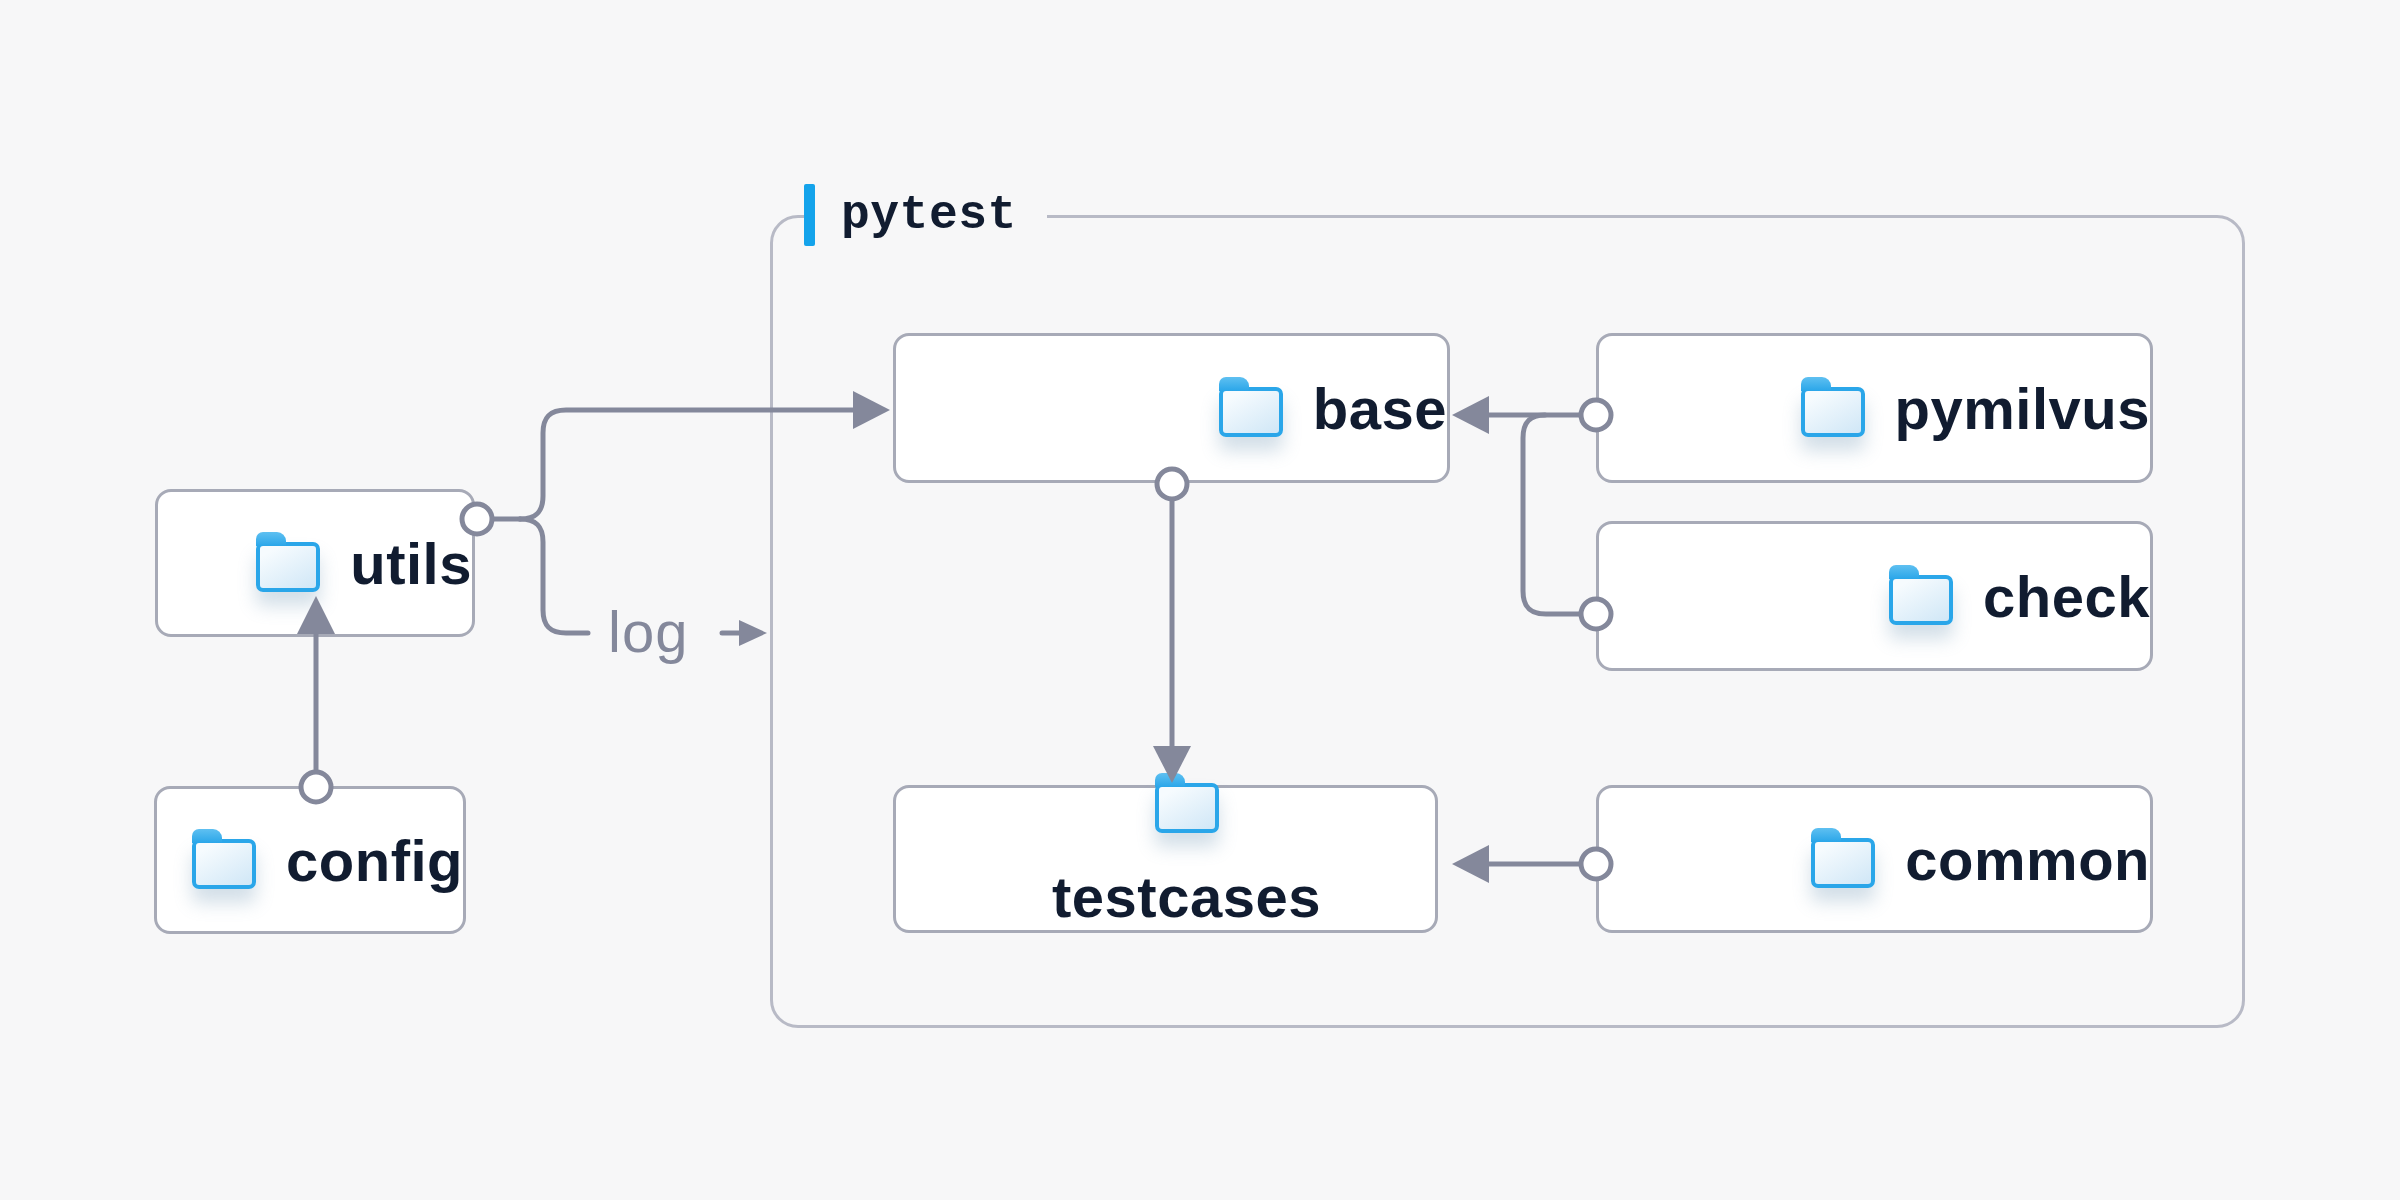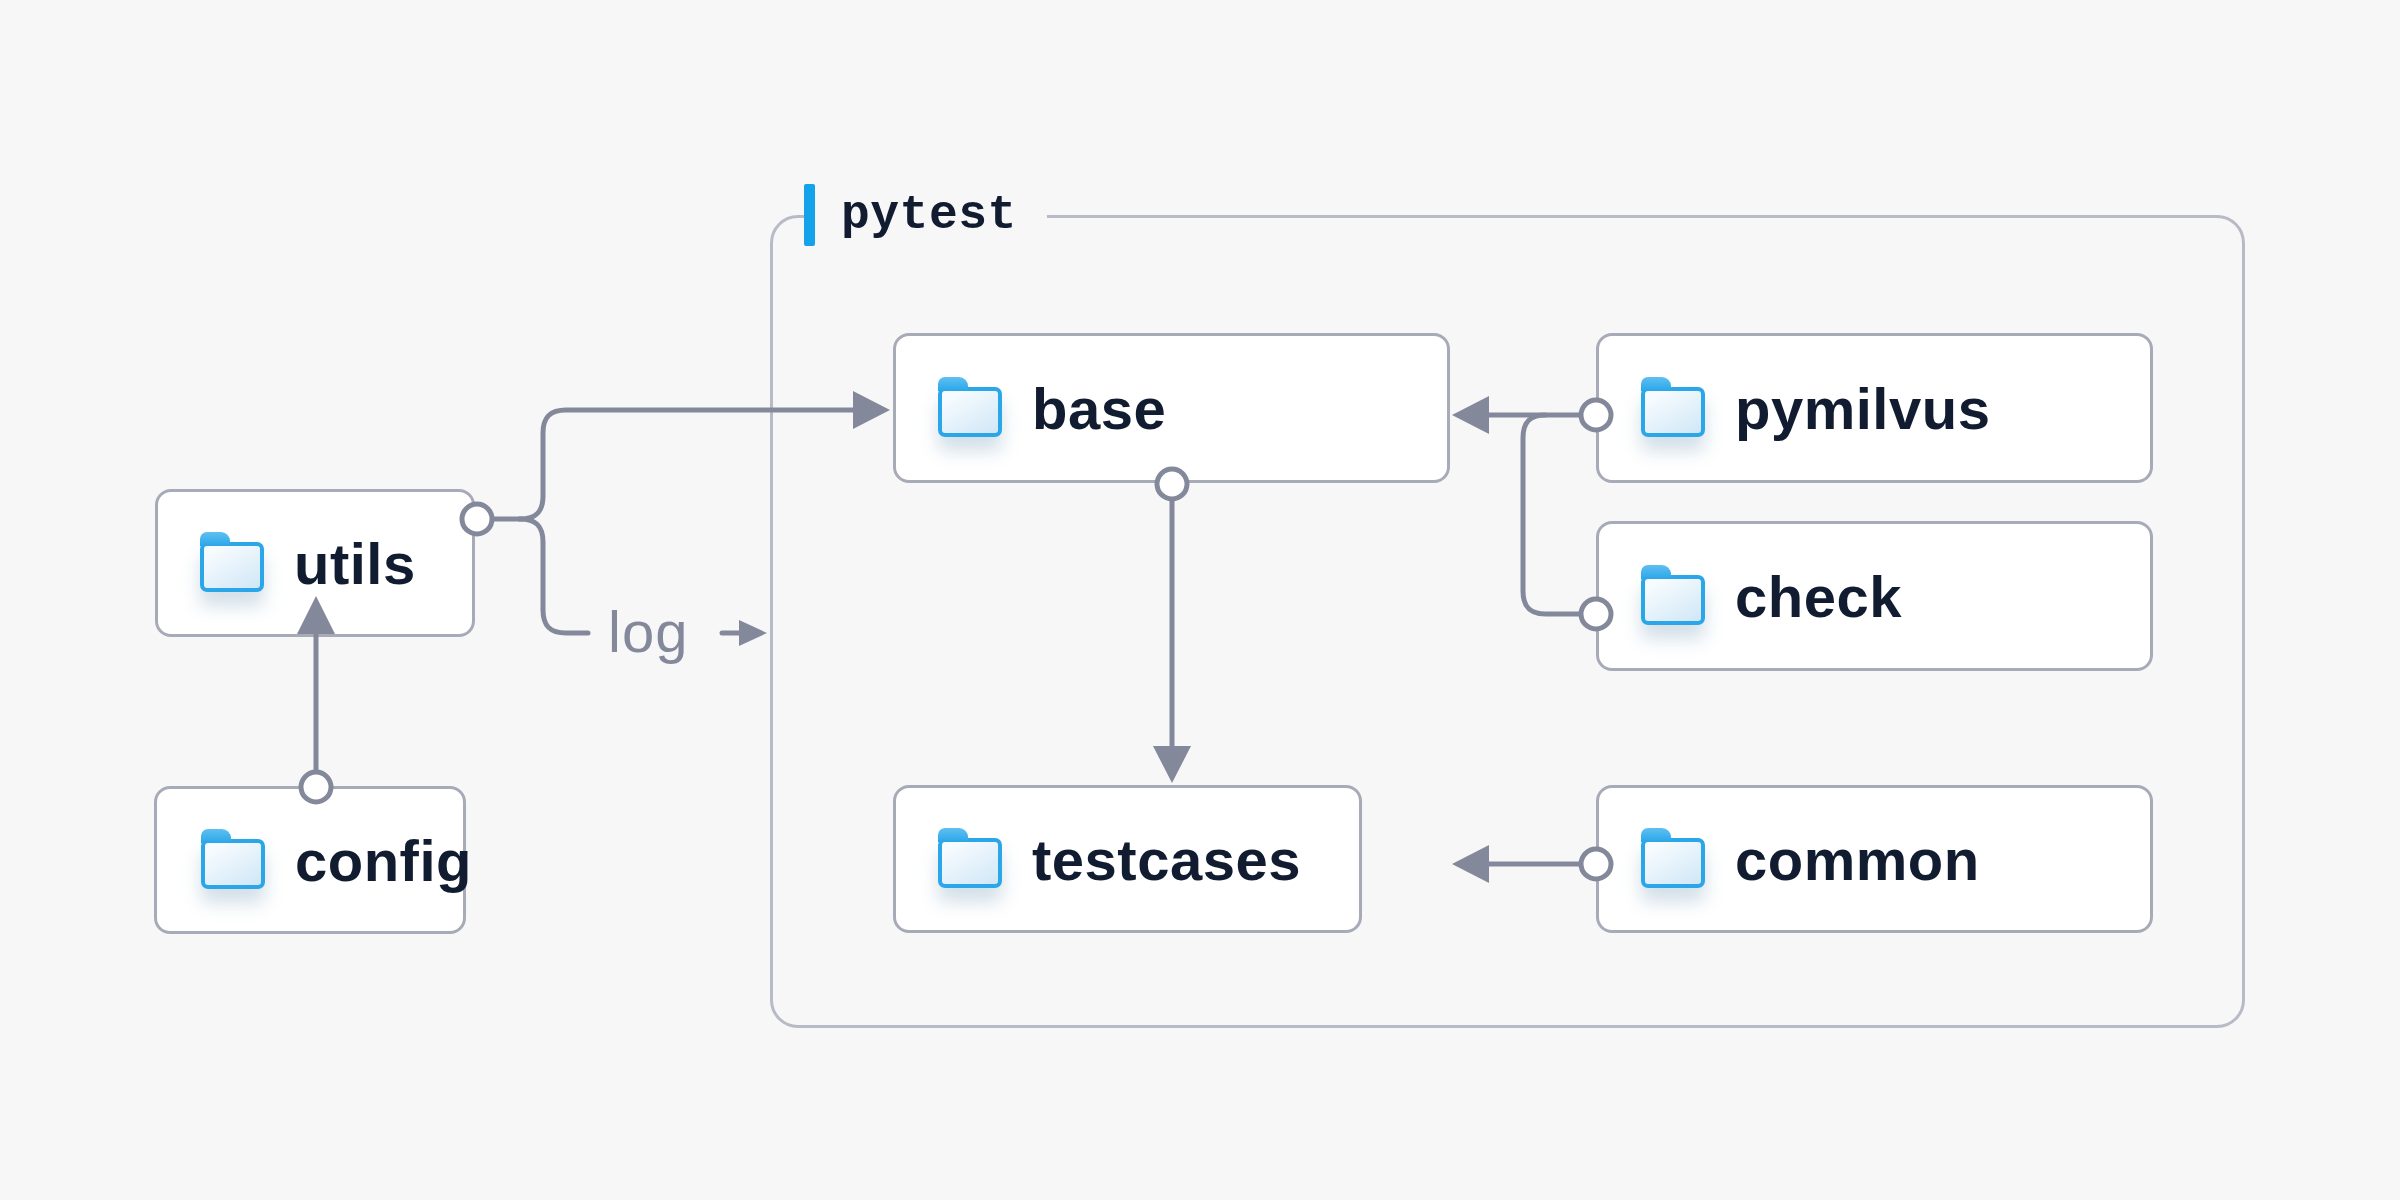--- a/index.html
+++ b/index.html
@@ -23,41 +23,42 @@
   }
   .group-label .bar { width:11px; height:62px; background:#14a3eb; border-radius:2px; }
   .group-label .text { font-size:48px; font-weight:700; color:#111c30; letter-spacing:.5px;font-family:Liberation Mono, monospace; }
 
   
   .node {
     position:absolute; background:#ffffff;
     border:3px solid #a7aab7; border-radius:16px;
     display:flex; align-items:center; padding-left:42px; gap:30px;
     z-index:2;
+    justify-content:flex-end;
   }
   .node .label { font-size:58px; font-weight:700; color:#111c30; letter-spacing:.5px; }
 
   .folder {
     position:relative; width:64px; height:50px; flex:0 0 auto; margin-top:8px;
     border:4px solid #2aa6e9; border-radius:7px;
     background:linear-gradient(150deg,#f6fbfe 15%,#d2e8f7 95%);
     box-shadow:0 14px 18px rgba(110,150,180,.30);
   }
   .folder::before {
     content:""; position:absolute; top:-14px; left:-4px; width:30px; height:14px;
     border-radius:7px 9px 0 0;
     background:linear-gradient(#5fc0f1,#2aa6e9);
   }
 
   #node-utils     { left:155px;  top:444px; width:320px; height:148px;margin-top:45px; }
   #node-config    { left:154px;  top:786px; width:312px; height:148px;padding-left:44px; }
   #node-base      { left:893px;  top:333px; width:557px; height:150px; }
   #node-pymilvus  { left:1596px; top:333px; width:557px; height:150px; }
   #node-check     { left:1596px; top:521px; width:557px; height:150px; }
-  #node-testcases { left:893px;  top:785px; width:469px; height:148px; }
+  #node-testcases { left:893px;  top:785px; width:545px; height:148px;flex-direction:column; }
   #node-common    { left:1596px; top:785px; width:557px; height:148px; }
 
   
   svg.edges { position:absolute; left:0; top:0; width:2400px; height:1200px; z-index:4; pointer-events:none; }
   .edge  { stroke:#84889b; stroke-width:5; fill:none; stroke-linecap:round; }
   .arrow { fill:#84889b; stroke:none; }
   .port  { fill:#ffffff; stroke:#84889b; stroke-width:5; }
 
   .edge-label {
     position:absolute; left:608px; top:598px; z-index:4;

